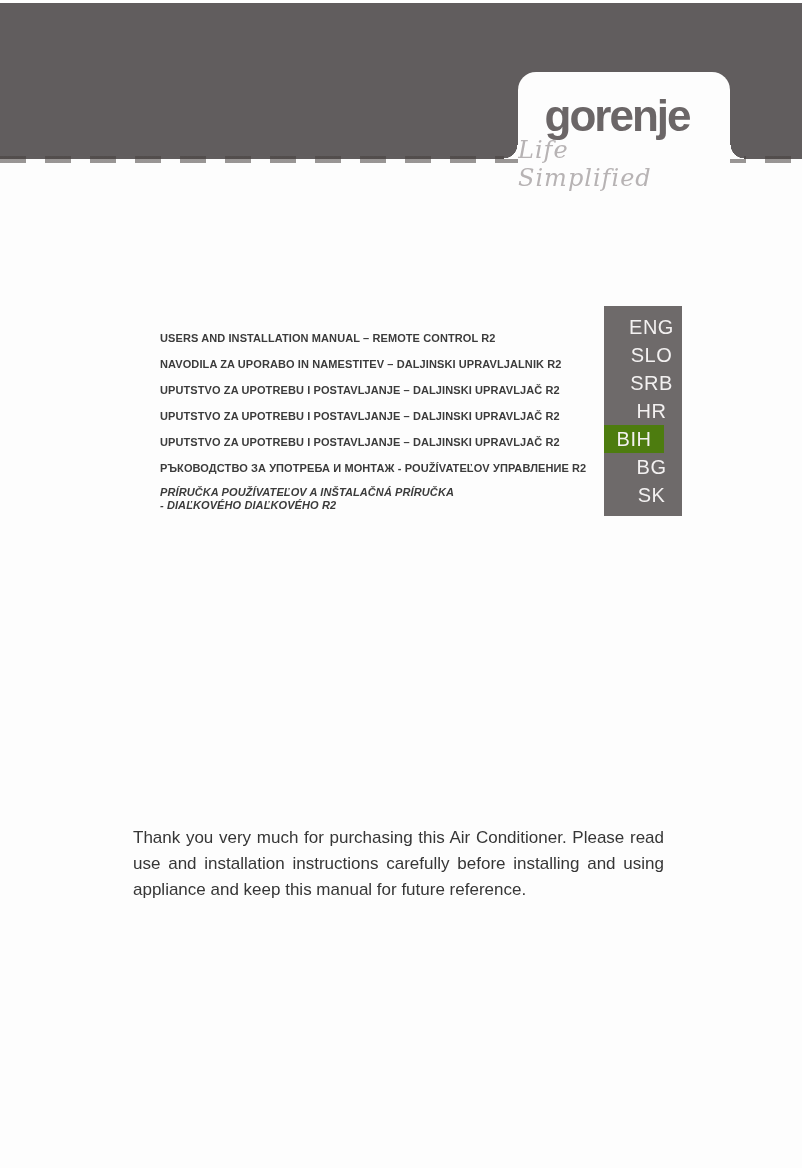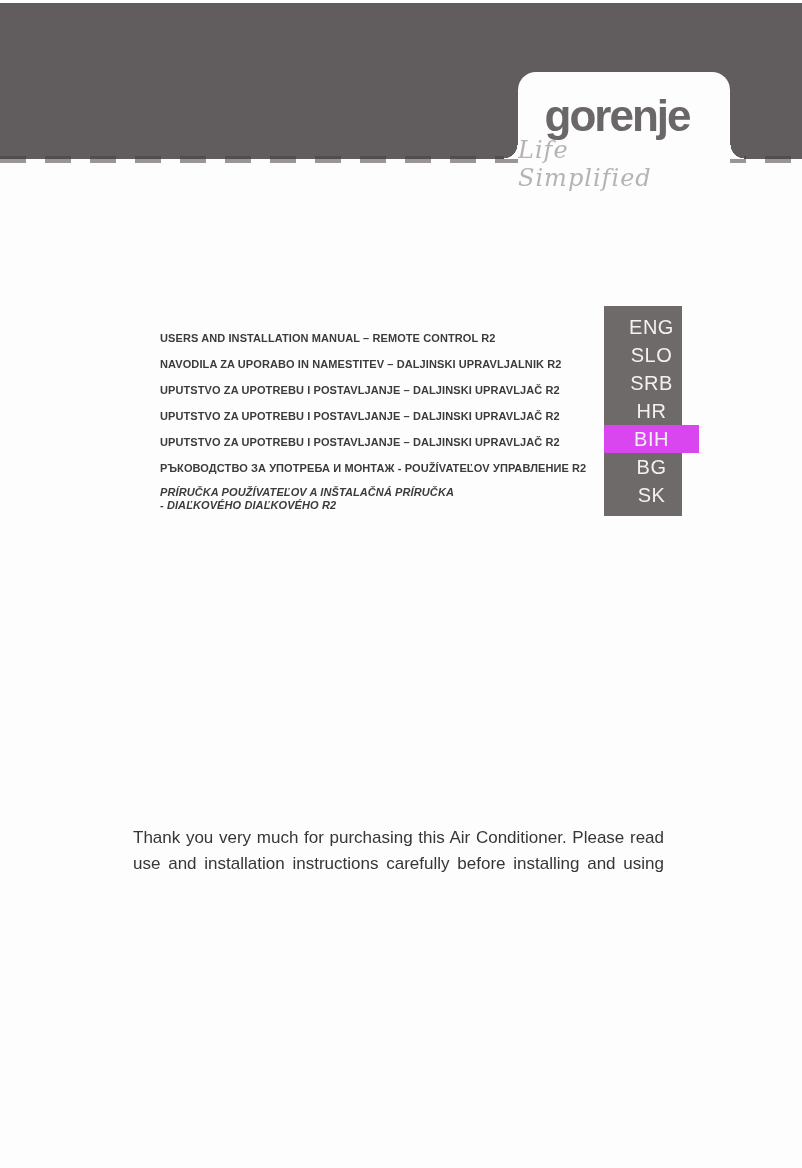--- a/index.html
+++ b/index.html
@@ -49,21 +49,21 @@
 
   
   .langs {
     position:absolute; left:604px; top:303px; width:78px; height:210px;
     background:#6e6a6a; padding-top:7px; box-sizing:border-box;
   }
   .lang-row {
     height:28px; width:95px; display:flex; align-items:center; justify-content:center;
     font-size:20px; letter-spacing:0.5px; color:#f3f1f1;
   }
-  .lang-row.wide { width:95px; background:#d946ef; }
+  .lang-row.wide { width:60px; background:#4d7c0f; }
 
   
   .thanks {
     position:absolute; left:133px; top:822px; width:531px;
     font-size:17px; line-height:26px; color:#363636;
   }
   .thanks .line { text-align:justify; text-align-last:justify; height:26px; overflow:hidden; }
   .thanks .line.last { text-align-last:left; }
 </style>
 </head>
@@ -112,15 +112,16 @@
     <div class="lang-row">SRB</div>
     <div class="lang-row">HR</div>
     <div class="lang-row wide">BIH</div>
     <div class="lang-row">BG</div>
     <div class="lang-row">SK</div>
   </aside>
 
   <div class="thanks">
     <div class="line">Thank you very much for purchasing this Air Conditioner. Please read this</div>
     <div class="line">use and installation instructions carefully before installing and using this</div>
+    <div class="line last">appliance and keep this manual for future reference.</div>
   </div>
 
 </div>
 
 </body></html>

